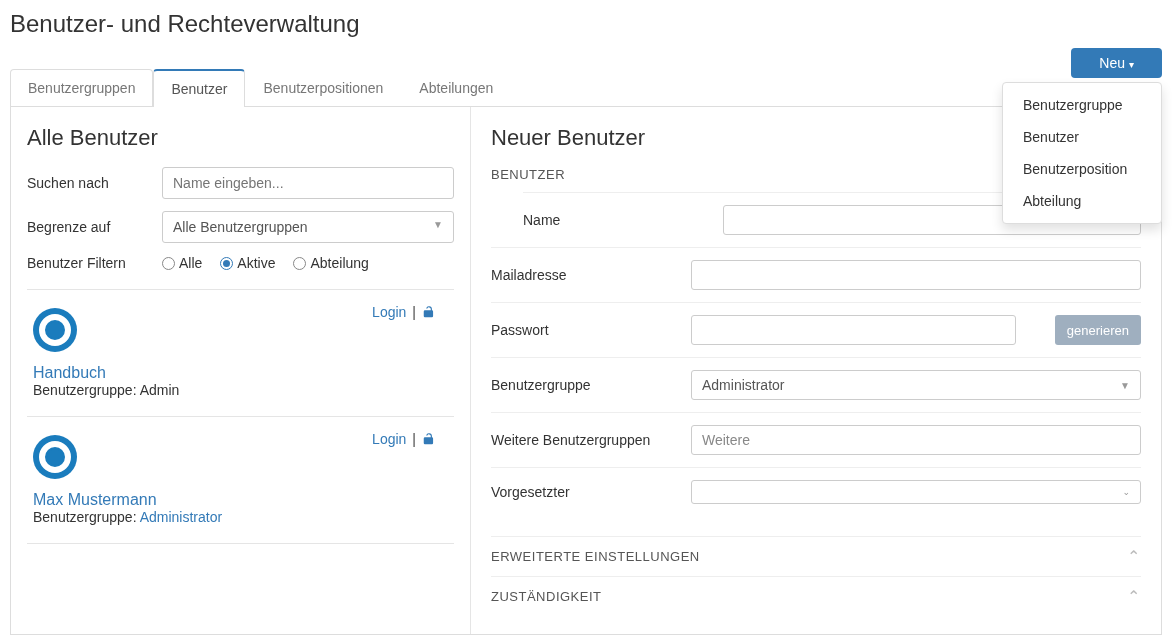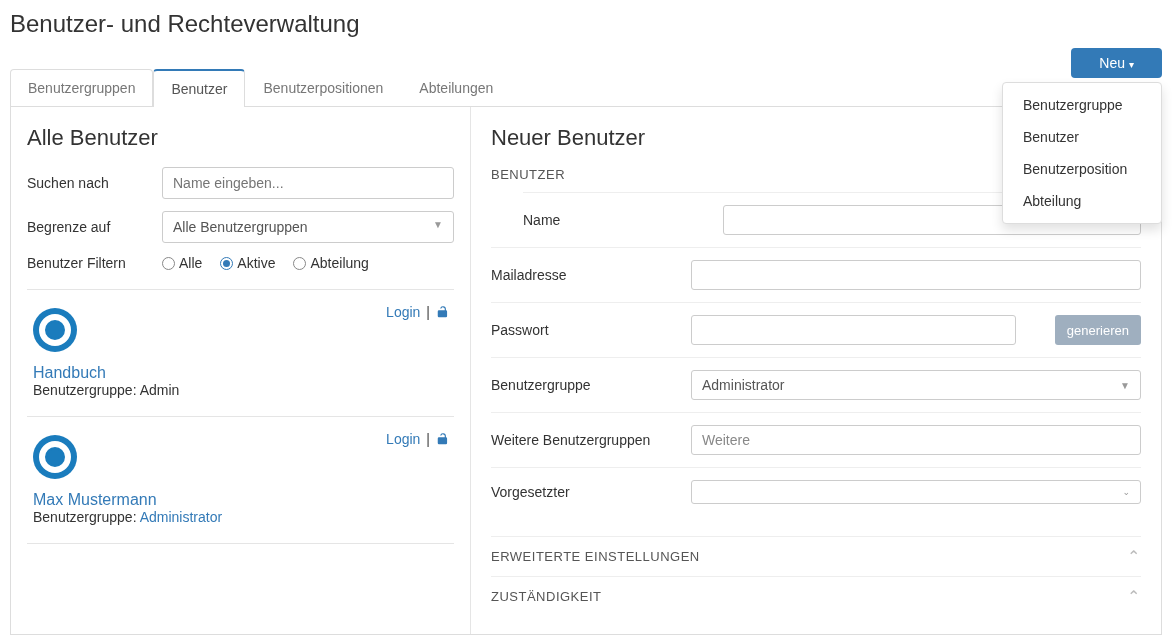--- a/index.html
+++ b/index.html
@@ -149,21 +149,21 @@
     border:6px solid #fff; border-radius:50%;
   }
   .avatar::after{
     content:""; position:absolute; left:14px; top:14px; right:14px; bottom:14px;
     background:#1a7cbd; border-radius:50%;
   }
   .user-info .name { color:#337ab7; font-size:16px; cursor:pointer; }
   .user-info .meta { color:#333; font-size:14px; }
   .user-info .meta .link { color:#337ab7; cursor:pointer; }
   .login-block{
-    position:absolute; right:4px; top:14px; color:#337ab7; font-size:14px;
+    position:absolute; right:18px; top:14px; color:#337ab7; font-size:14px;
     display:flex; align-items:center; gap:6px;
   }
   .login-block .sep{ color:#444; }
   .lock-icon{ width:14px; height:14px; display:inline-block; }
   .lock-icon svg{ width:100%; height:100%; }
   .form-section-header{
     font-size:13px; color:#555; letter-spacing:0.5px; margin: 10px 0; font-weight:500;
   }
   .form-row{
     display:flex; align-items:center; padding: 12px 0; border-top:1px solid #eee;

